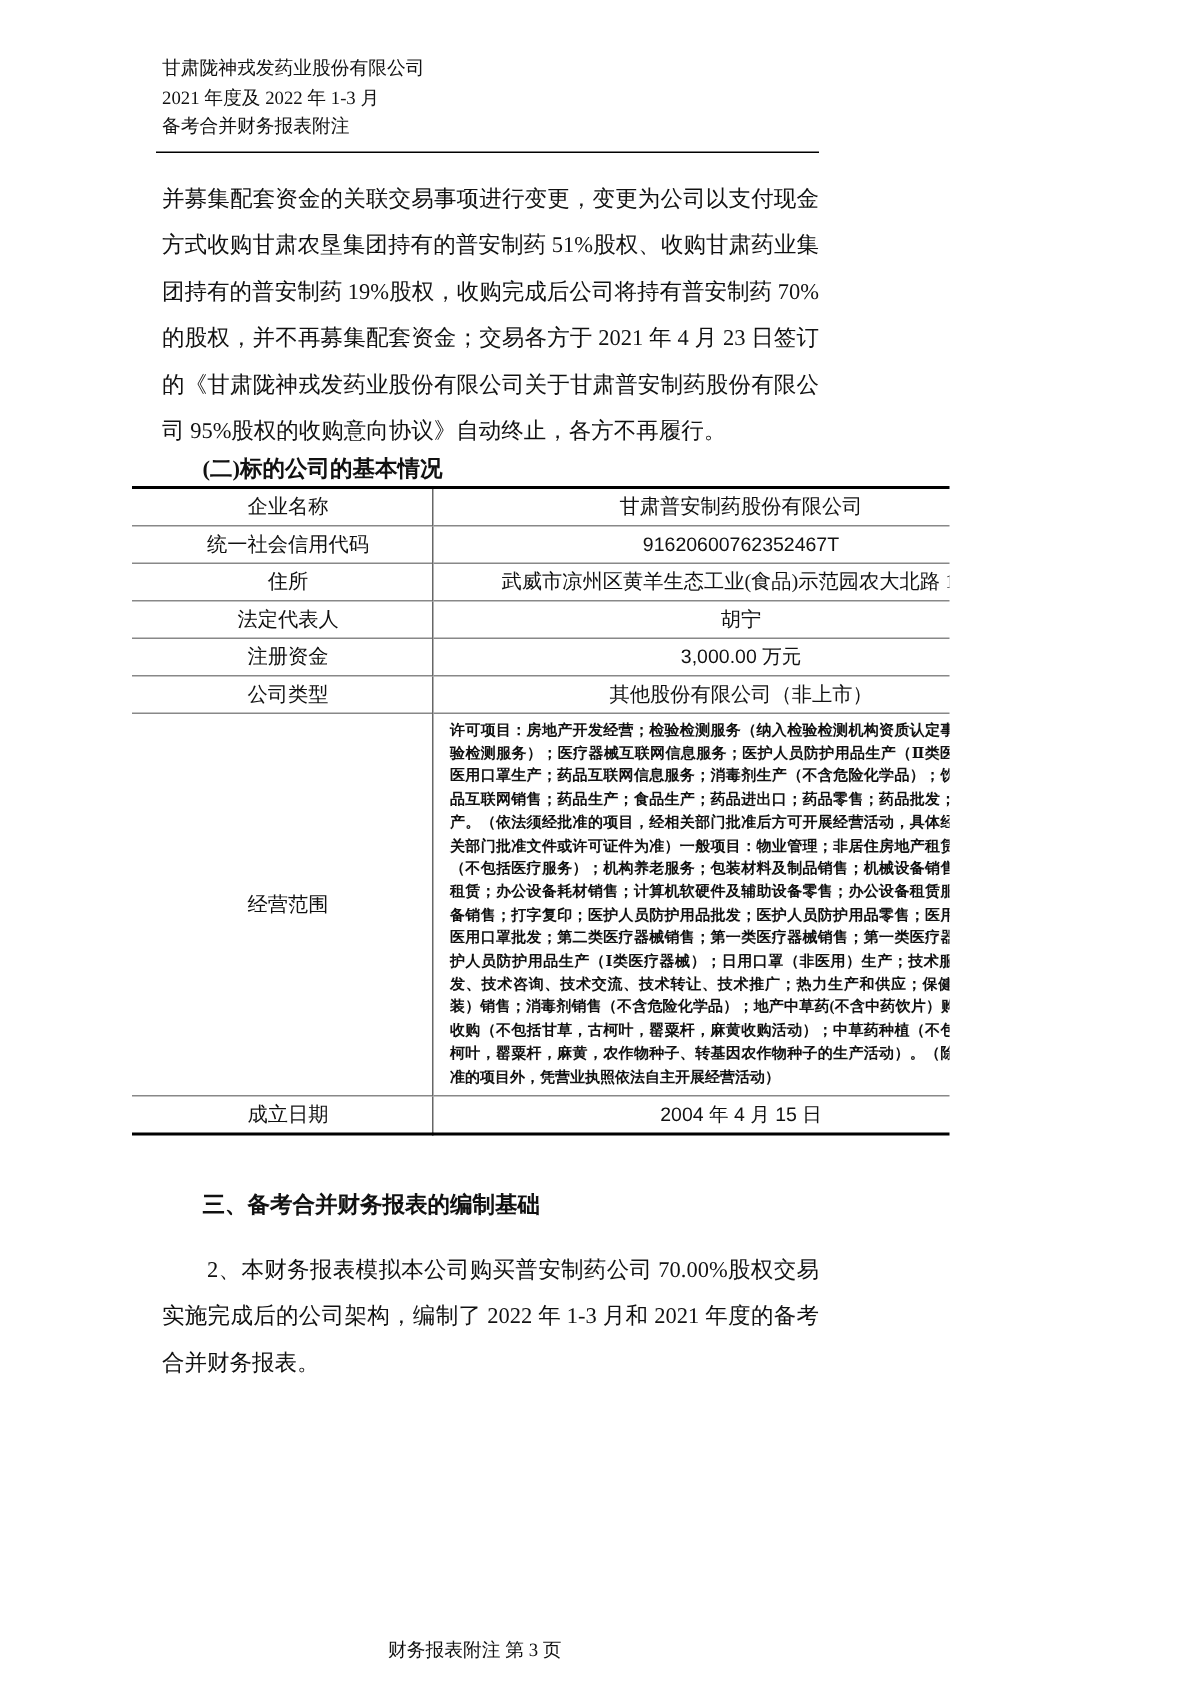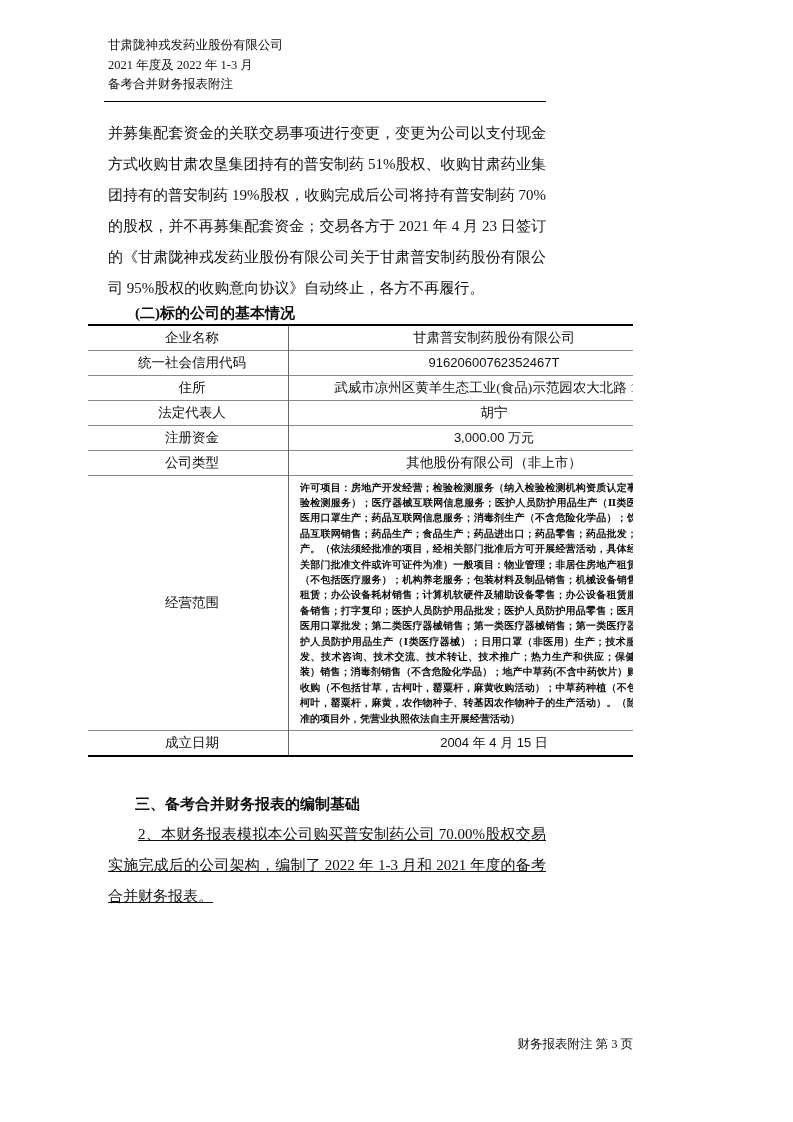--- a/index.html
+++ b/index.html
@@ -82,24 +82,24 @@
     font-size: 10px;
     line-height: 15.4px;
     text-align: justify;
     padding-top: 4px;
     padding-bottom: 4px;
     font-weight: bold;
   }
   
   .page-footer {
     position: absolute;
-    top: 1036px;
+    top: 1092px;
     left: 0;
     width: 100%;
-    text-align: right;
+    text-align: center;
     font-size: 12.5px;
     color: #111111;
   }
 </style>
 </head>
 <body>
 
 <div class="page">
 
   <div class="doc-header">
@@ -144,17 +144,17 @@
       </tr>
       <tr>
         <td class="lbl">成立日期</td>
         <td class="val num">2004 年 4 月 15 日</td>
       </tr>
     </tbody>
   </table>
 
   <div class="sec-heading sec3-heading">三、备考合并财务报表的编制基础</div>
 
-  <p class="para indent2" style="margin-top:4px;text-decoration:underline;">2、本财务报表模拟本公司购买普安制药公司 70.00%股权交易实施完成后的公司架构，编制了 2022 年 1-3 月和 2021 年度的备考合并财务报表。</p>
+  <p class="para indent2" style="margin-top:17px;">2、本财务报表模拟本公司购买普安制药公司 70.00%股权交易实施完成后的公司架构，编制了 2022 年 1-3 月和 2021 年度的备考合并财务报表。</p>
 
   <div class="page-footer">财务报表附注 第 3 页</div>
 
 </div>
 
 </body></html>

